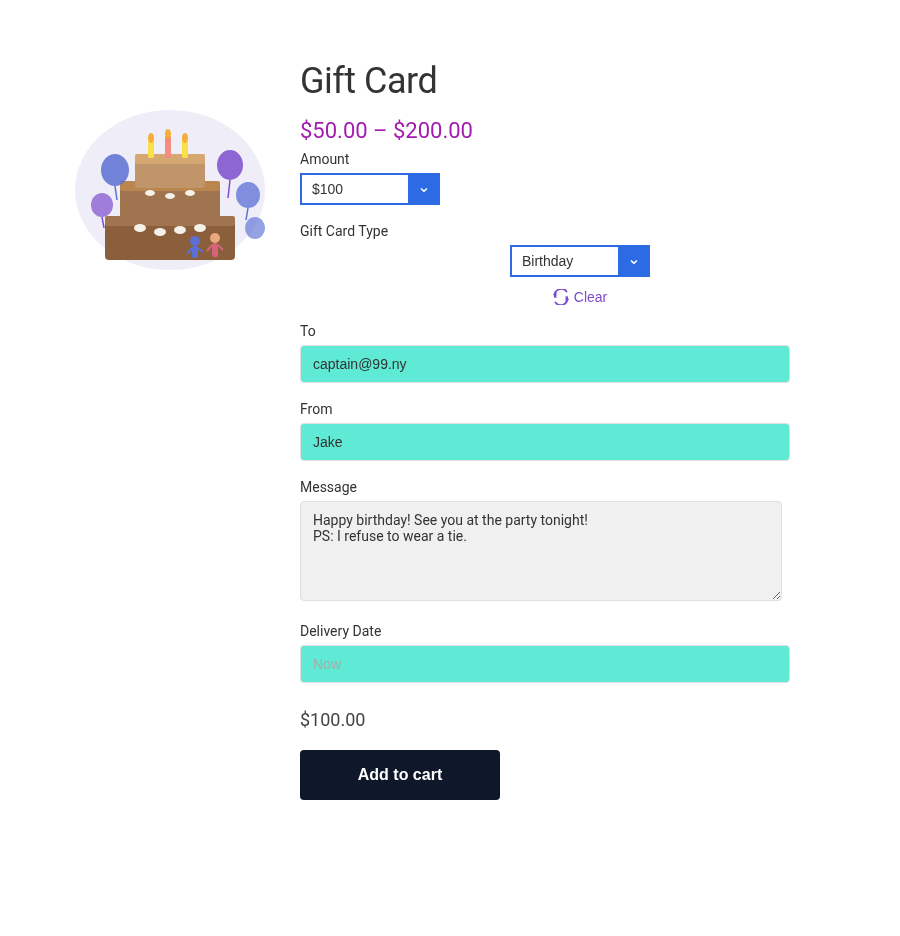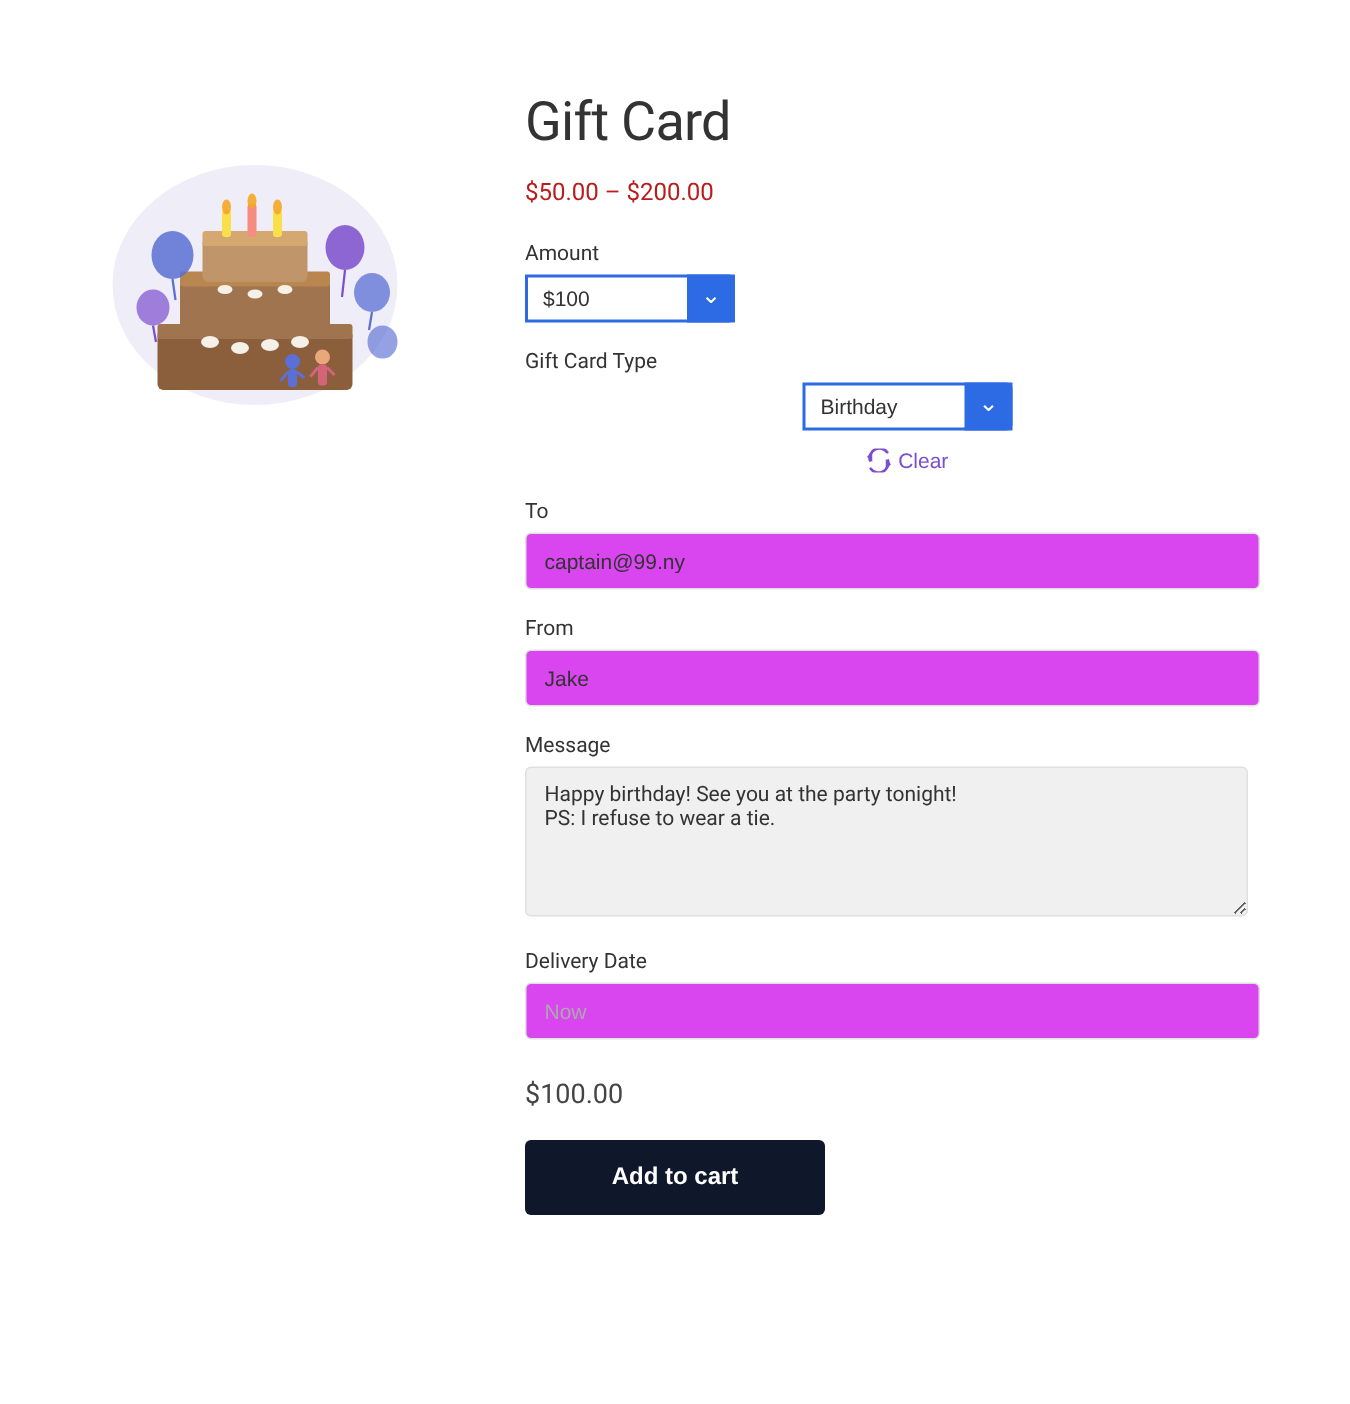--- a/index.html
+++ b/index.html
@@ -15,21 +15,20 @@
       min-height: 936px;
       display: flex;
       align-items: flex-start;
       justify-content: center;
       padding: 40px 20px;
     }
 
     .product-container {
       display: flex;
       flex-direction: row;
-      gap: 50px;
       max-width: 860px;
       width: 100%;
       padding: 20px;
     }
 
     .product-image-section {
       flex: 0 0 260px;
       display: flex;
       align-items: flex-start;
       justify-content: center;
@@ -57,23 +56,23 @@
 
     .product-title {
       font-size: 36px;
       font-weight: 400;
       color: #333;
       margin-bottom: 16px;
       letter-spacing: -0.5px;
     }
 
     .product-price-range {
-      font-size: 16px;
-      color: #b91c1c;
-      margin-bottom: 24px;
+      font-size: 22px;
+      color: #a21caf;
+      margin-bottom: 8px;
     }
 
     .field-group {
       margin-bottom: 18px;
     }
 
     .field-label {
       font-size: 14px;
       color: #333;
       margin-bottom: 6px;
@@ -140,21 +139,21 @@
     }
 
     .clear-icon {
       width: 16px;
       height: 16px;
     }
 
     .text-input {
       width: 490px;
       max-width: 100%;
-      background: #d946ef;
+      background: #5eead4;
       border: 1px solid #e0e0e0;
       border-radius: 4px;
       padding: 10px 12px;
       font-size: 14px;
       color: #333;
       outline: none;
     }
 
     .text-input::placeholder {
       color: #aaa;

